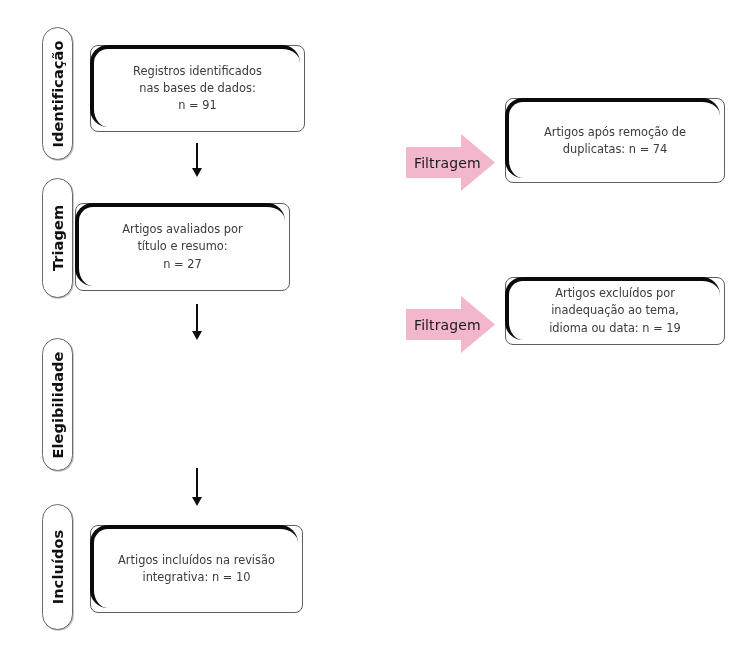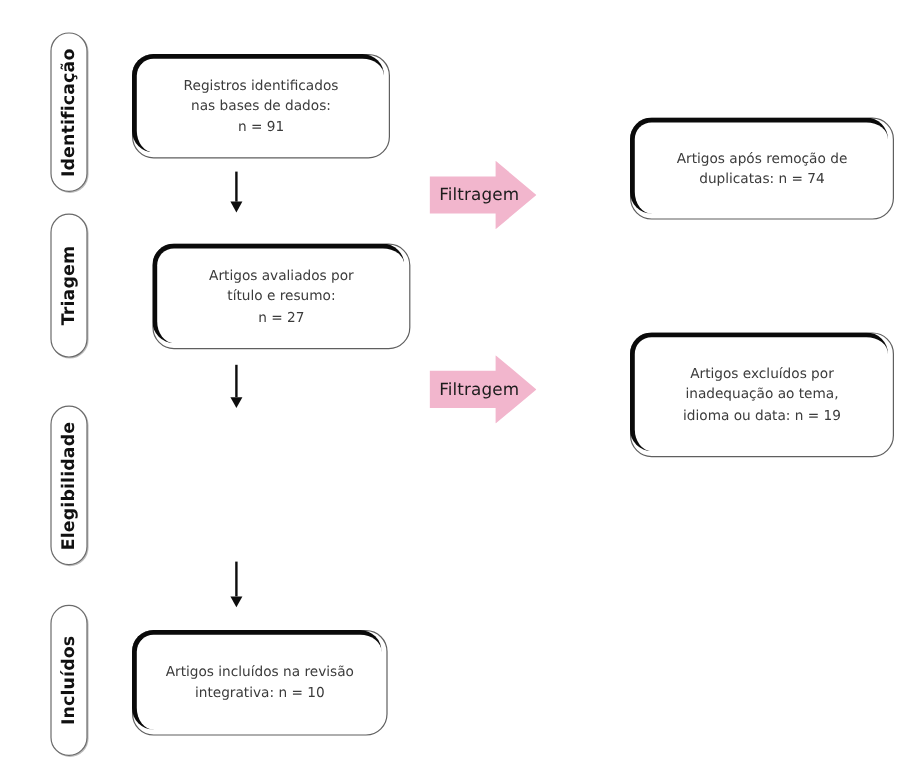--- a/index.html
+++ b/index.html
@@ -42,26 +42,25 @@
     font-weight: bold;
     color: #111111;
     letter-spacing: 0.1px;
   }
 
   
   .flow-box {
     position: absolute;
     box-sizing: border-box;
     background: #ffffff;
-    border-radius: 18px;
+    border-radius: 8px;
     border-top: 1.2px solid #5f5f5f;
     border-left: 1.2px solid #5f5f5f;
     border-right: 1.2px solid #5f5f5f;
     border-bottom: 1.2px solid #5f5f5f;
-    margin-left: 20px;
   }
   
   .flow-box::before {
     content: "";
     position: absolute;
     left: -1px;
     top: -1px;
     right: 4px;
     bottom: 4px;
     border-radius: 18px;
@@ -103,20 +102,21 @@
     width: 0;
     height: 0;
     border-left: 5.5px solid transparent;
     border-right: 5.5px solid transparent;
     border-top: 9px solid #0d0d0d;
   }
 
   
   .filter-arrow {
     position: absolute;
+    margin-left: 48px;
   }
   .filter-arrow .arrow-shape {
     position: absolute;
     inset: 0;
   }
   .filter-arrow .arrow-label {
     position: absolute;
     left: 8px;
     top: 50%;
     transform: translateY(-50%);
@@ -146,21 +146,21 @@
   <div class="stage-pill" style="left:42px; top:504px; height:126px;">
     <span class="stage-label">Incluídos</span>
   </div>
 
   <div class="flow-box" style="left:90px; top:45px; width:215px; height:87px;">
     <div class="box-text">Registros identificados
 nas bases de dados:
 n = 91</div>
   </div>
 
-  <div class="flow-box" style="left:107px; top:203px; width:215px; height:88px;">
+  <div class="flow-box" style="left:75px; top:203px; width:215px; height:88px;">
     <div class="box-text">Artigos avaliados por
 título e resumo:
 n = 27</div>
   </div>
 
 
   <div class="flow-box" style="left:90px; top:525px; width:213px; height:88px;">
     <div class="box-text">Artigos incluídos na revisão
 integrativa: n = 10</div>
   </div>
@@ -192,19 +192,19 @@
       <polygon points="0,13 55,13 55,0 89,28.5 55,57 55,44 0,44" fill="#f2b6cd"></polygon>
     </svg>
     <span class="arrow-label">Filtragem</span>
   </div>
 
   <div class="flow-box" style="left:505px; top:98px; width:220px; height:85px;">
     <div class="box-text">Artigos após remoção de
 duplicatas: n = 74</div>
   </div>
 
-  <div class="flow-box" style="left:505px; top:277px; width:220px; height:104px;">
+  <div class="flow-box" style="left:505px; top:277px; width:220px; height:68px;">
     <div class="box-text">Artigos excluídos por
 inadequação ao tema,
 idioma ou data: n = 19</div>
   </div>
 
 </div>
 
 </body></html>

